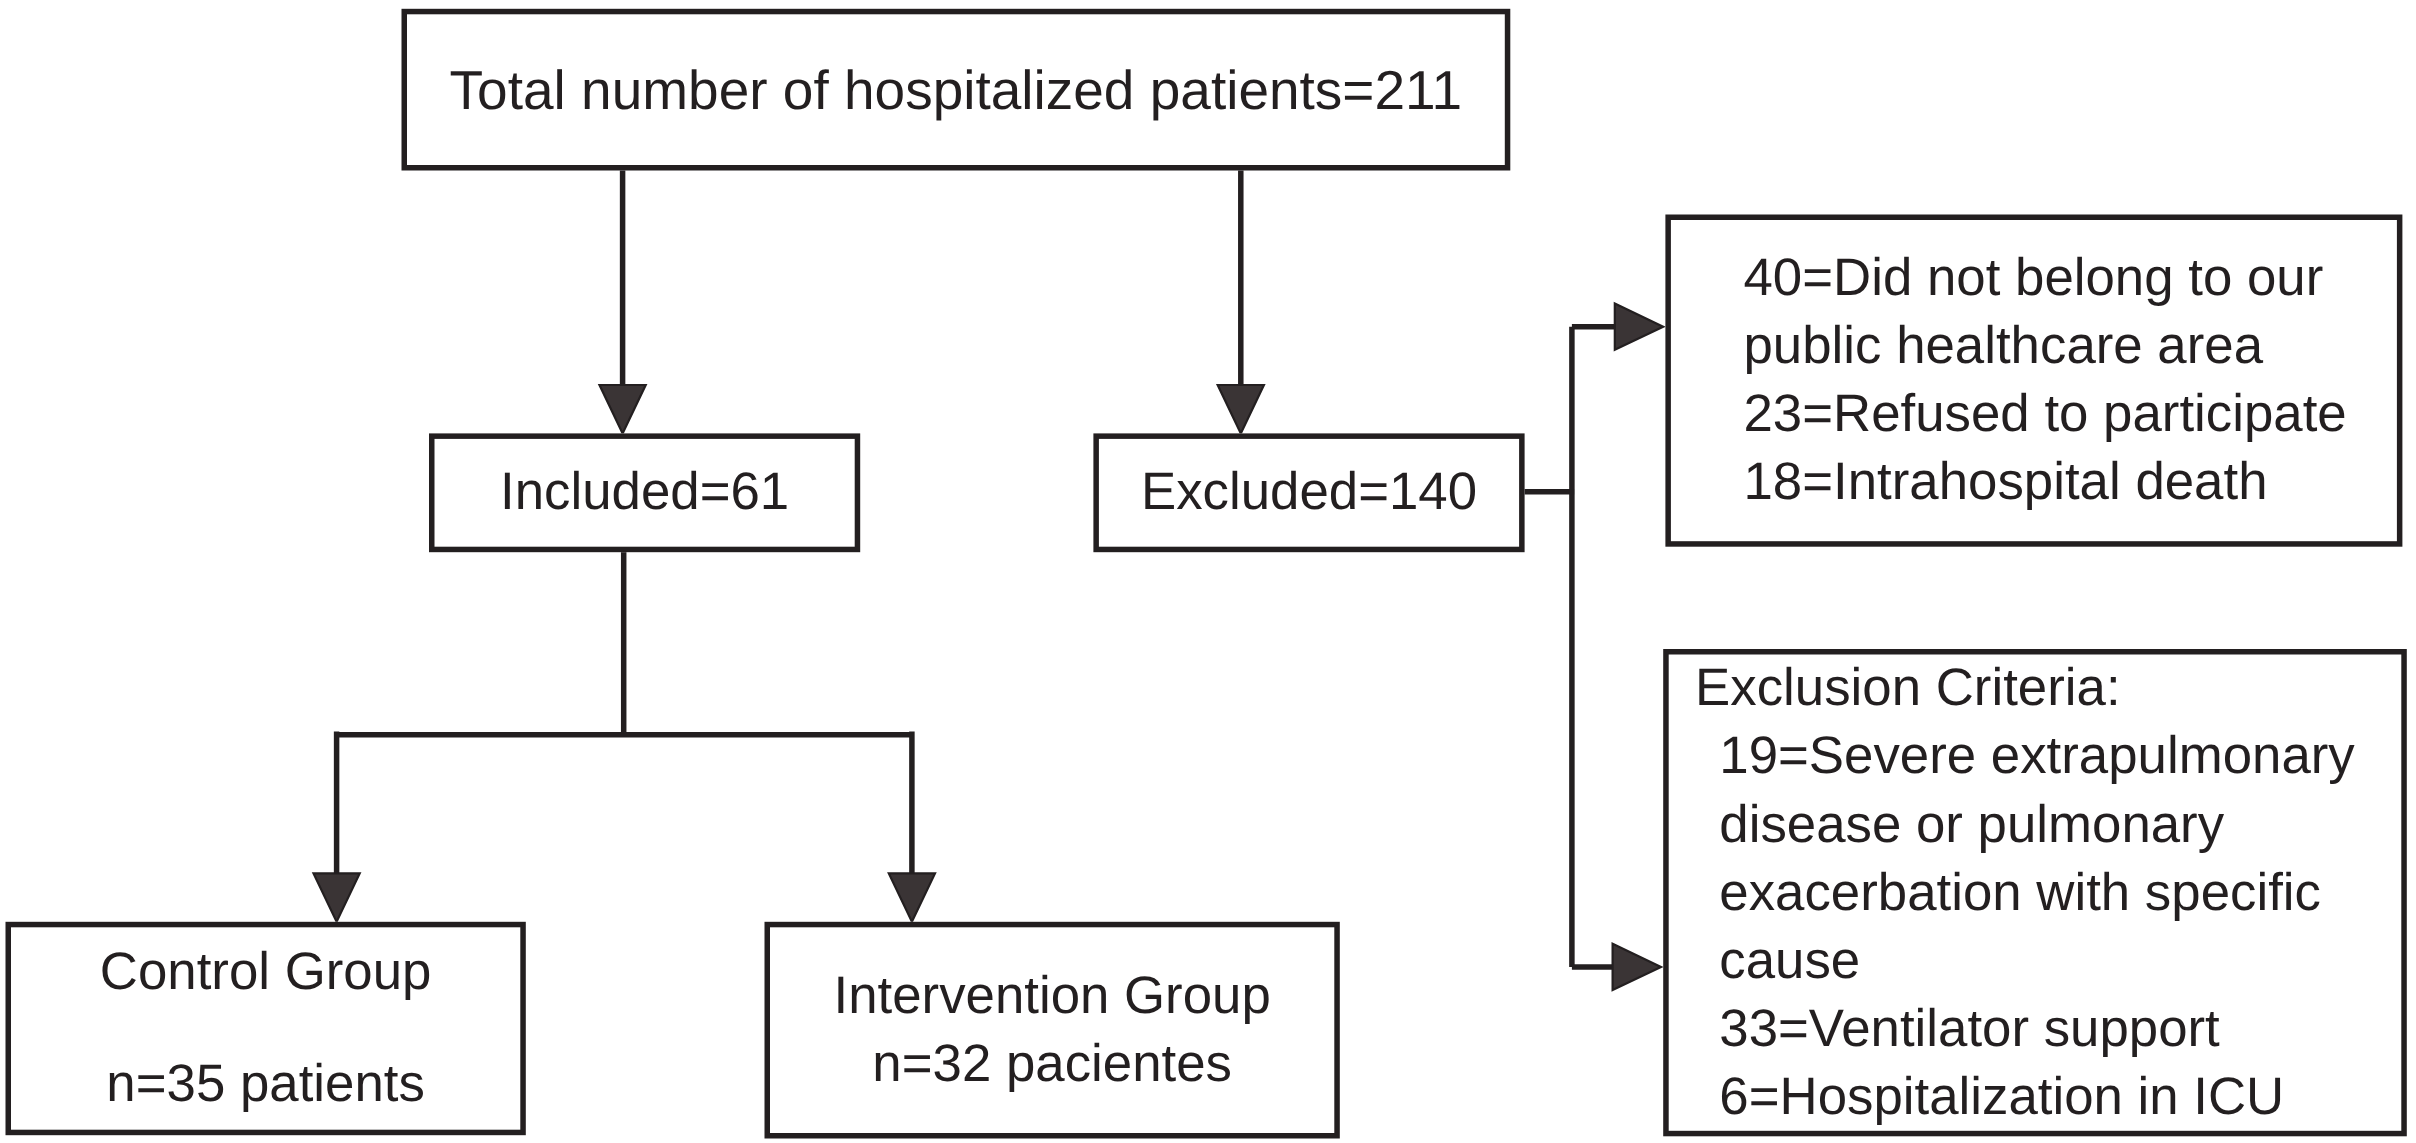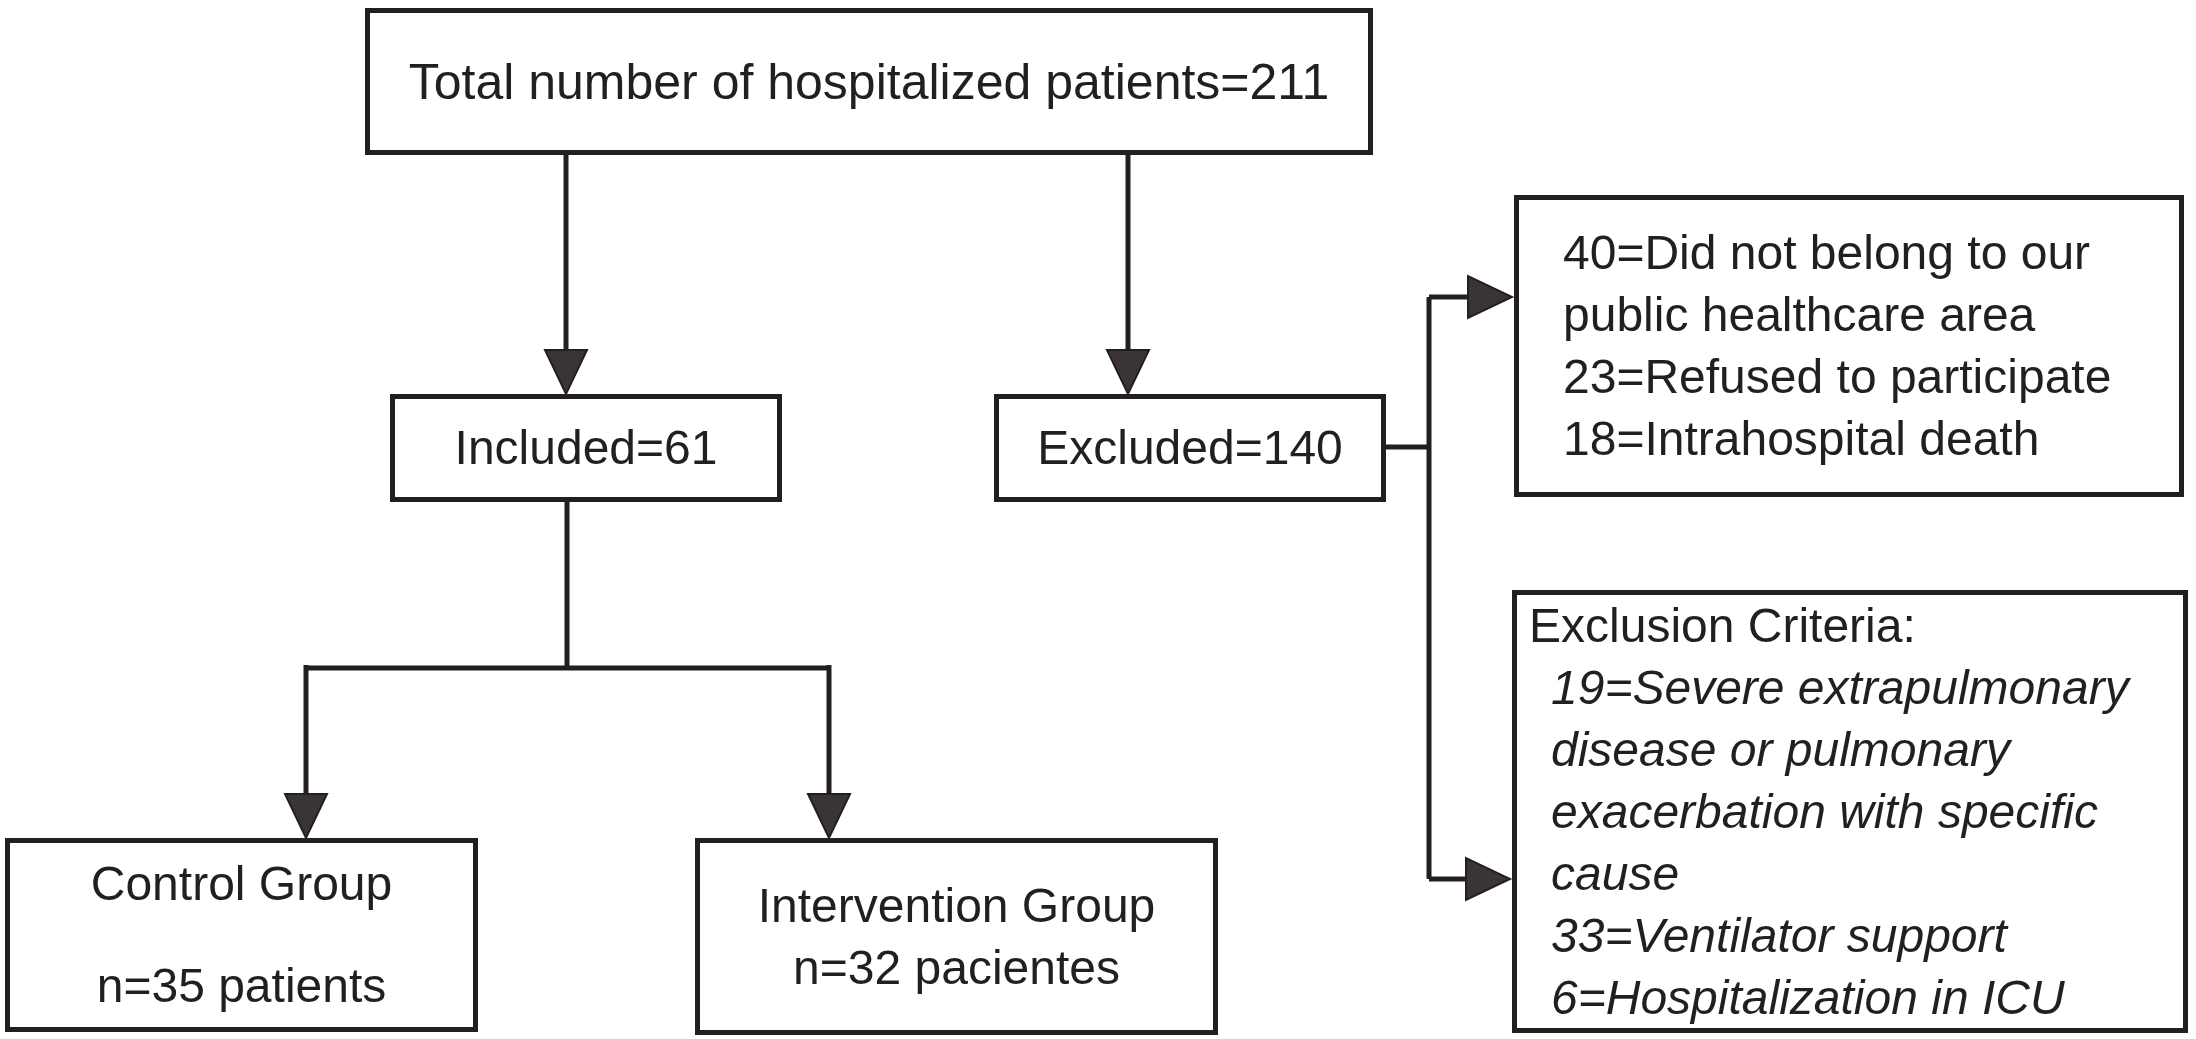--- a/index.html
+++ b/index.html
@@ -38,28 +38,28 @@
   }
   .box.centered {
     align-items: center;
     text-align: center;
   }
   .box.left-text {
     align-items: flex-start;
     text-align: left;
   }
   .line { display: block; }
-  .cont { margin-left: 22px; font-style: italic; }
+  .cont { margin-left: 22px; }
 
   
   #box-total        { left: 365px;  top: 8px;   width: 1008px; height: 147px; font-size: 50px; }
   #box-included     { left: 390px;  top: 394px; width: 392px;  height: 108px; }
   #box-excluded     { left: 994px;  top: 394px; width: 392px;  height: 108px; }
-  #box-reasons      { left: 1514px; top: 195px; width: 670px;  height: 302px; padding-left: 44px; }
-  #box-exclusion    { left: 1512px; top: 590px; width: 676px;  height: 443px; padding-left: 12px; }
+  #box-reasons      { left: 1514px; top: 195px; width: 670px;  height: 302px; padding-left: 66px; }
+  #box-exclusion    { left: 1512px; top: 590px; width: 676px;  height: 443px; padding-left: 24px; }
   #box-control      { left: 5px;    top: 838px; width: 473px;  height: 194px; gap: 40px; }
   #box-intervention { left: 695px;  top: 838px; width: 523px;  height: 197px; }
 </style>
 </head>
 <body>
 
 <div class="canvas">
 
   <svg class="connector-layer" viewBox="0 0 2196 1039" xmlns="http://www.w3.org/2000/svg">
     <g stroke="#231f20" stroke-width="5" fill="none">

